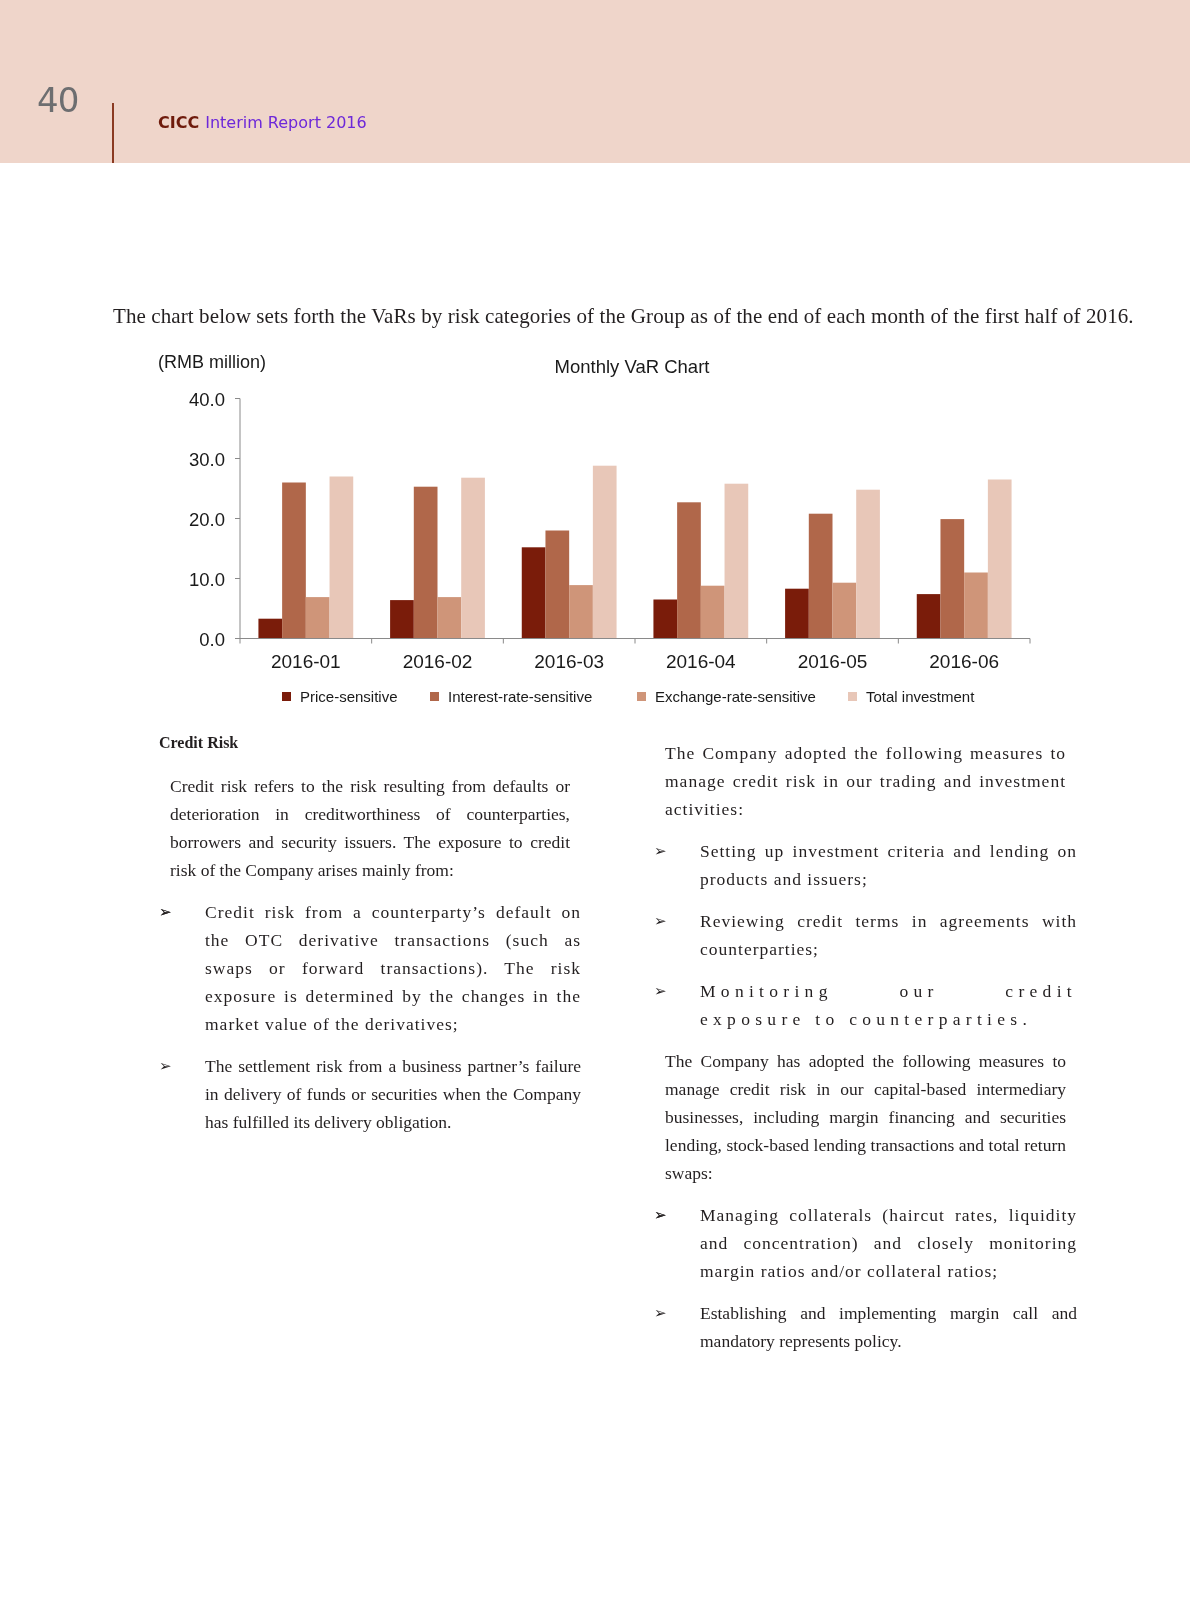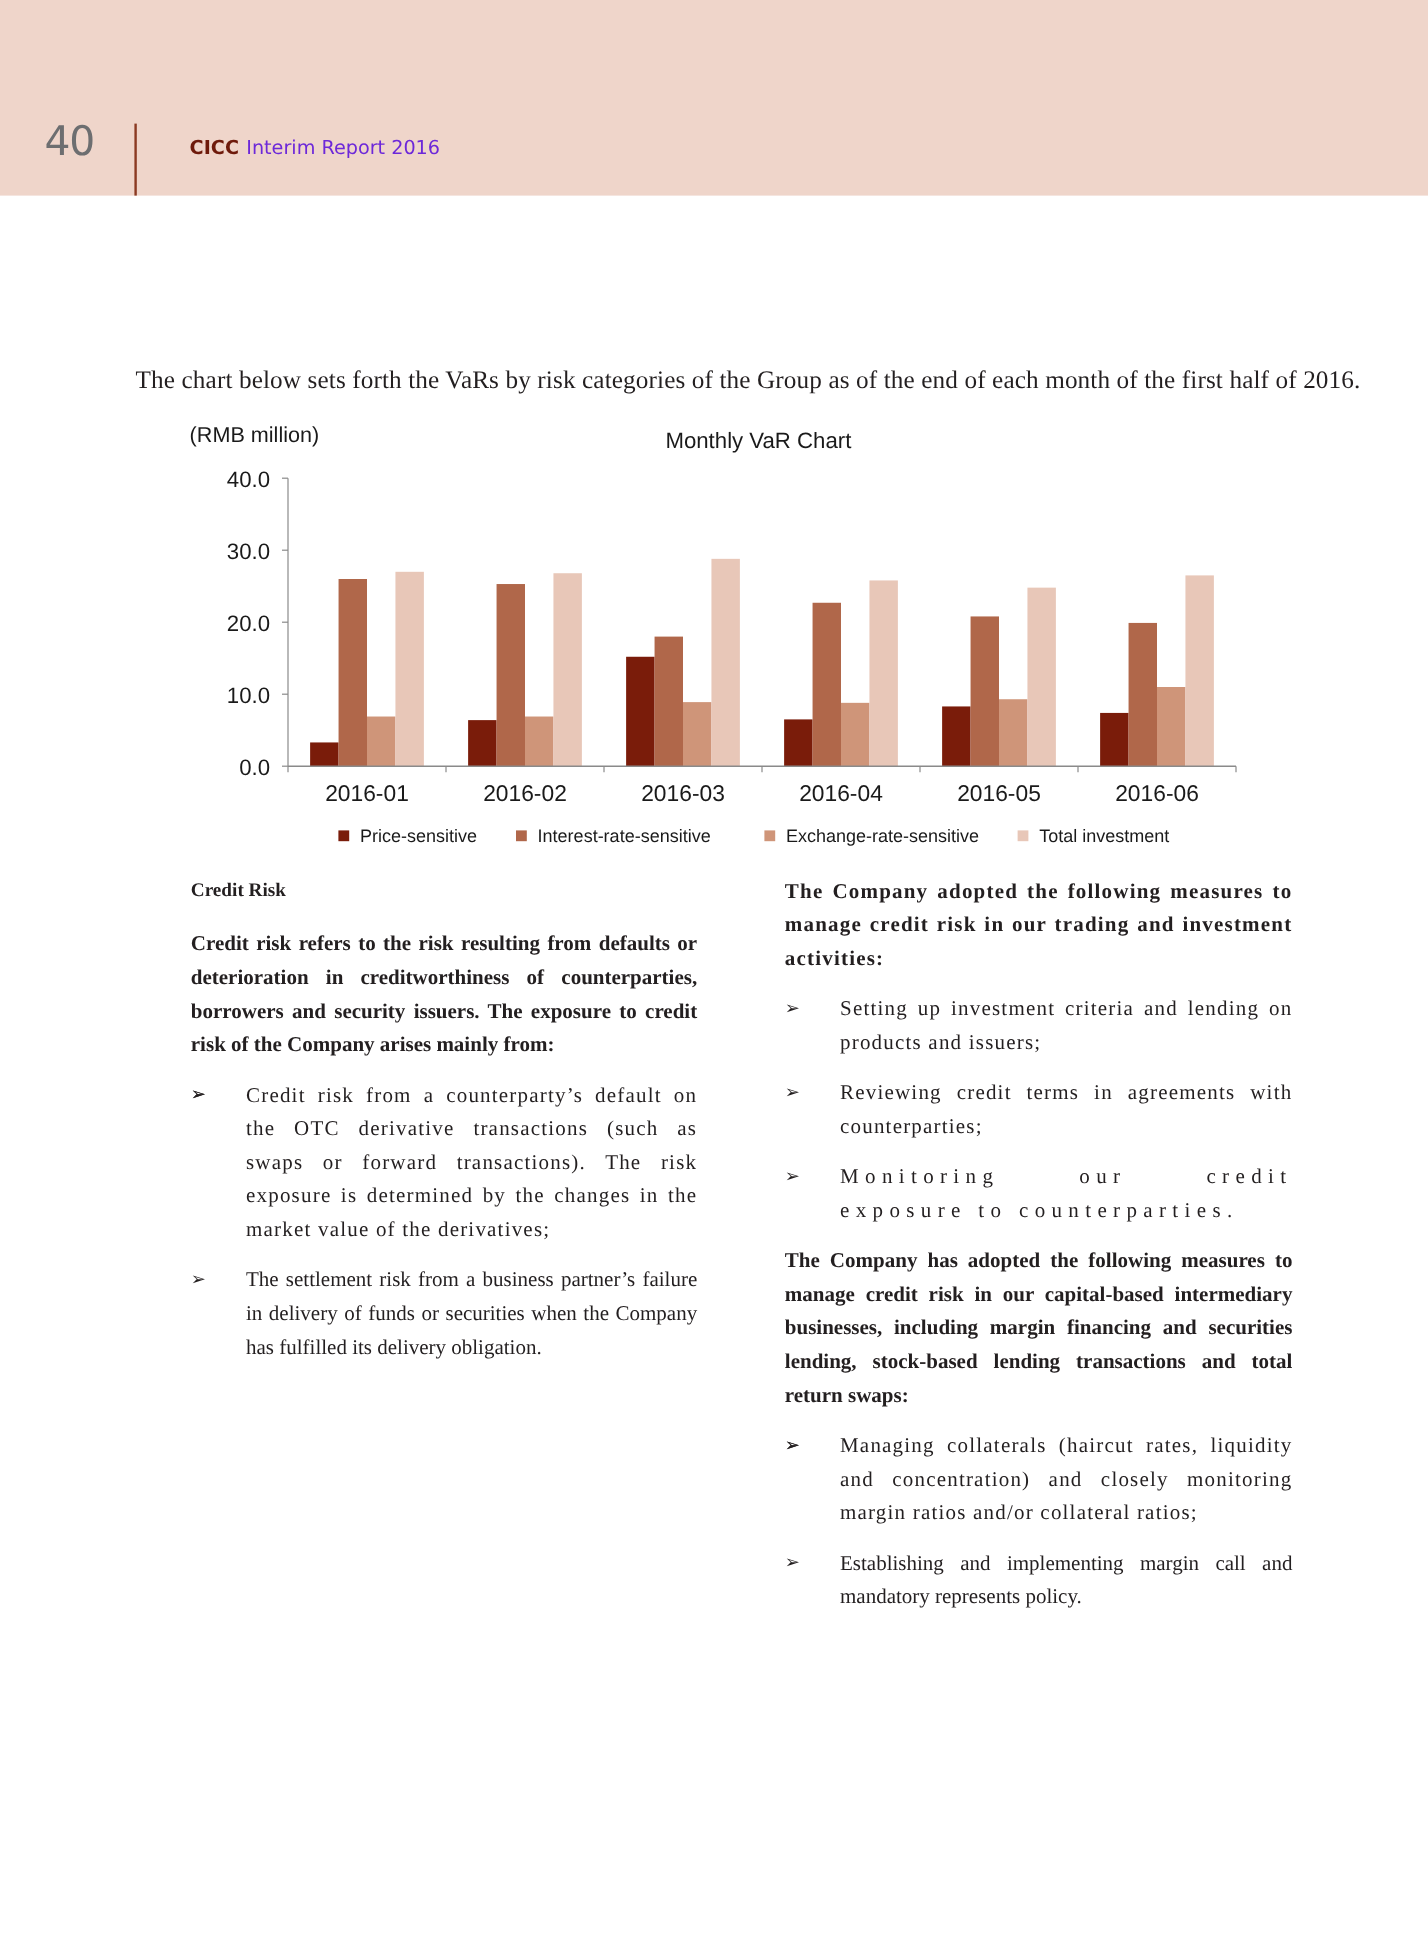--- a/index.html
+++ b/index.html
@@ -1,32 +1,32 @@
 <!DOCTYPE html>
 <html><head>
 <meta charset="utf-8">
 <style>
   html, body { margin: 0; padding: 0; }
   body { width: 1190px; height: 1615px; background: #ffffff; position: relative; overflow: hidden;
          font-family: "Liberation Serif", "DejaVu Serif", serif; color: #231f20; }
   .header-band { position: absolute; left: 0; top: 0; width: 1190px; height: 163px; background: #efd5ca; }
-  .page-number { position: absolute; left: 37px; top: 98px; font-family: "DejaVu Sans", sans-serif;
+  .page-number { position: absolute; left: 37px; top: 80px; font-family: "DejaVu Sans", sans-serif;
                  font-size: 34px; color: #6d6e70; letter-spacing: -1px; }
   .header-rule { position: absolute; left: 112px; top: 103px; width: 2px; height: 60px; background: #8b3a22; }
   .header-title { position: absolute; left: 158px; top: 113px; font-family: "DejaVu Sans", sans-serif; font-size: 16px; }
   .header-brand { color: #6e1a0b; font-weight: bold; margin-right: 6px; text-align: right; }
   .header-report { color: #6d28d9; }
 
   .intro { position: absolute; left: 113px; top: 304px; font-size: 21px; letter-spacing: 0.1px; white-space: nowrap; }
 
   #chart { position: absolute; left: 0; top: 340px; }
   .chart-text { font-family: "Liberation Sans", "DejaVu Sans", sans-serif; fill: #1a1a1a; }
 
   .col { position: absolute; font-size: 17.5px; line-height: 28px; text-align: justify; }
-  .col p { margin: 0; font-weight: bold; }
+  .col p { margin: 11px; }
   .left-col { left: 159px; top: 728px; width: 422px; }
   .right-col { left: 654px; top: 728px; width: 423px; }
   .section-title { font-size: 16px; font-weight: bold; margin: 0 0 14px 0; line-height: 30px; }
   ul.bullets { list-style: none; padding: 0; margin: 14px 0 0 0; }
   ul.bullets li { position: relative; padding-left: 46px; margin-bottom: 14px; }
   .arrow { position: absolute; left: 0; top: 0; font-family: "DejaVu Sans", sans-serif; font-size: 15px; }
   .wide { letter-spacing: 1px; }
   .xwide { letter-spacing: 5.3px; }
 </style>
 </head>

